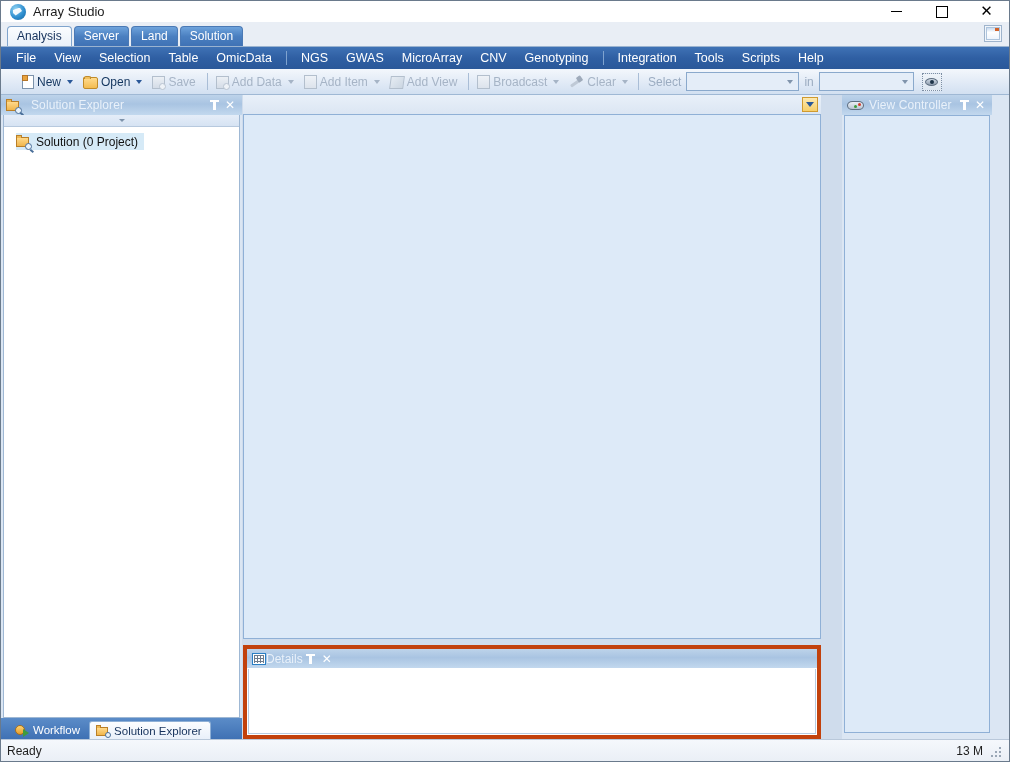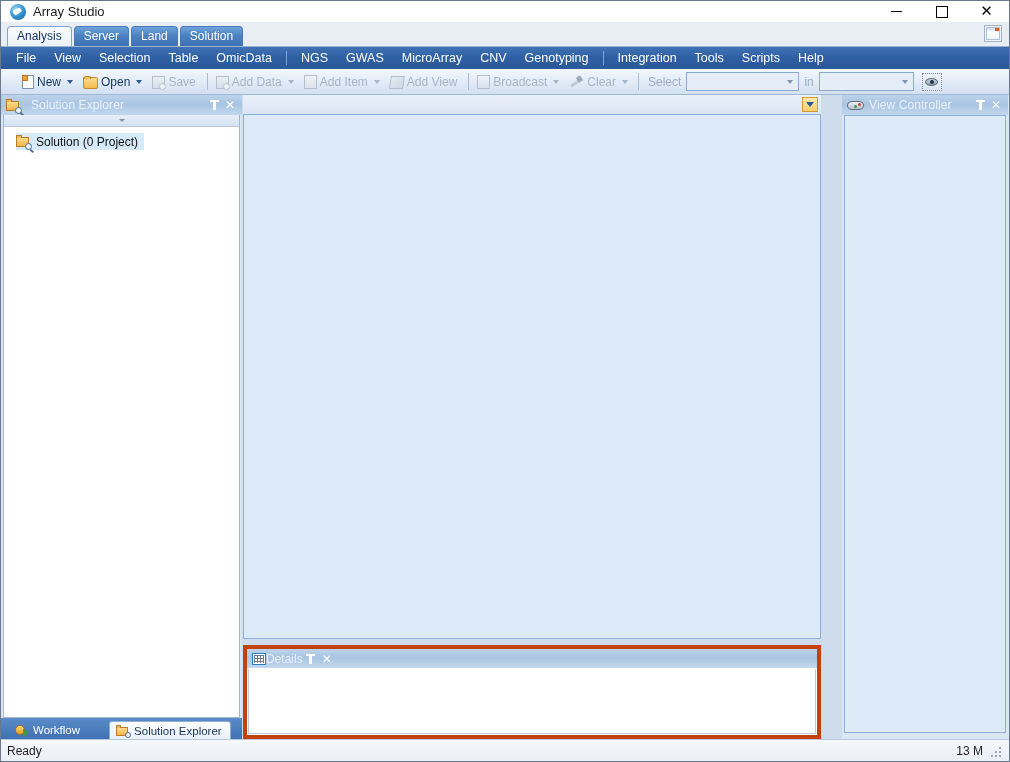--- a/index.html
+++ b/index.html
@@ -408,21 +408,20 @@
 
   
   .dock-tabs {
     height: 21px;
     flex: 0 0 auto;
     display: flex;
     align-items: flex-end;
     background: linear-gradient(to bottom, #5b8cc8 0%, #3f71b4 100%);
     padding-left: 8px;
     box-sizing: border-box;
-    gap: 20px;
   }
   .dock-tab {
     height: 18px;
     display: flex; align-items: center;
     padding: 0 8px 0 6px;
     font-size: 11.5px;
     color: #ffffff;
     border-radius: 3px 3px 0 0;
     margin-right: 1px;
     cursor: default;
@@ -552,21 +551,21 @@
     box-sizing: border-box;
   }
 
   
   .rightdock {
     width: 167px;
     flex: 0 0 auto;
     display: flex; flex-direction: column;
     background: #dbe6f3;
     box-sizing: border-box;
-    padding-right: 1px;
+    padding-right: 17px;
     margin-left: 20px;
   }
   .vc-body {
     flex: 1 1 auto;
     margin: 0 2px 6px 2px;
     background: #ddeaf8;
     border: 1px solid #8fb0d6;
     box-sizing: border-box;
   }
   .ic-controller {

